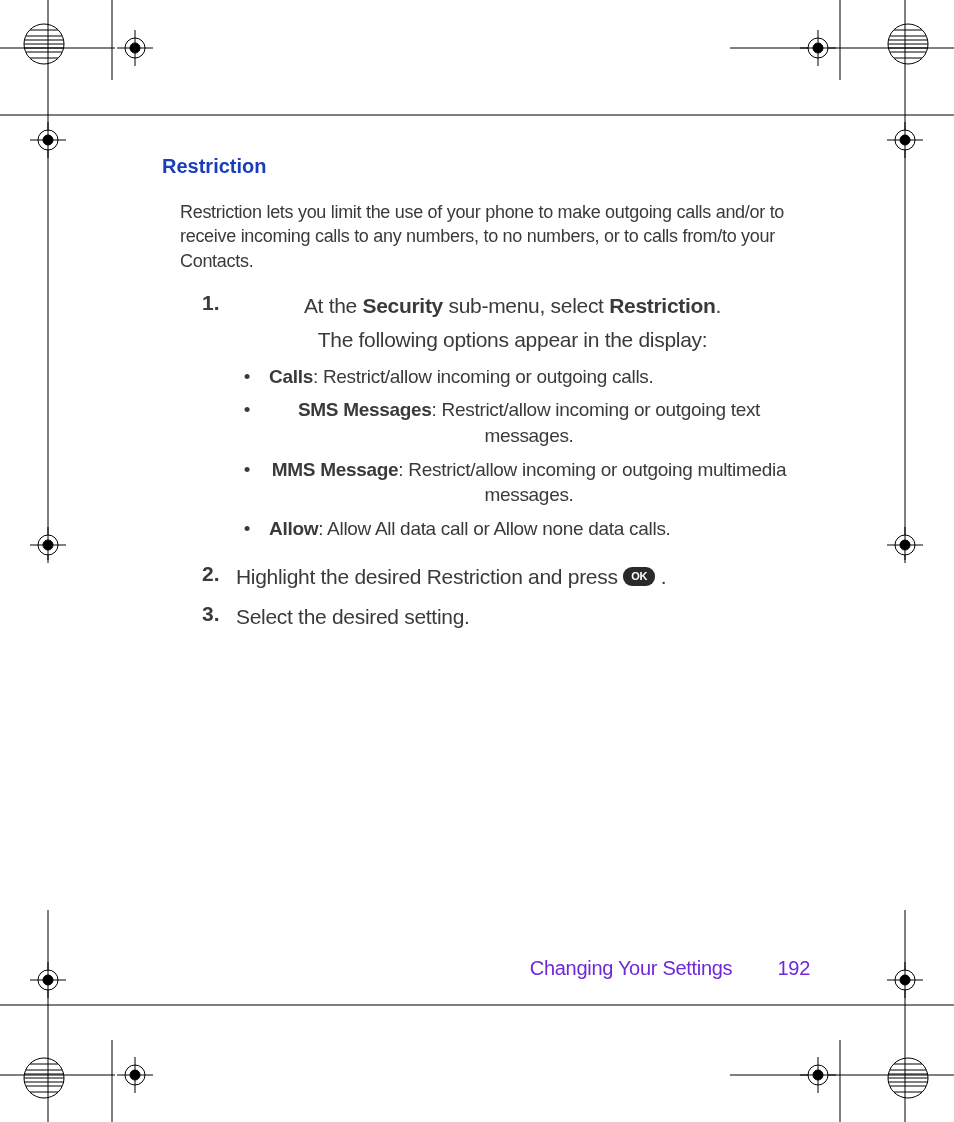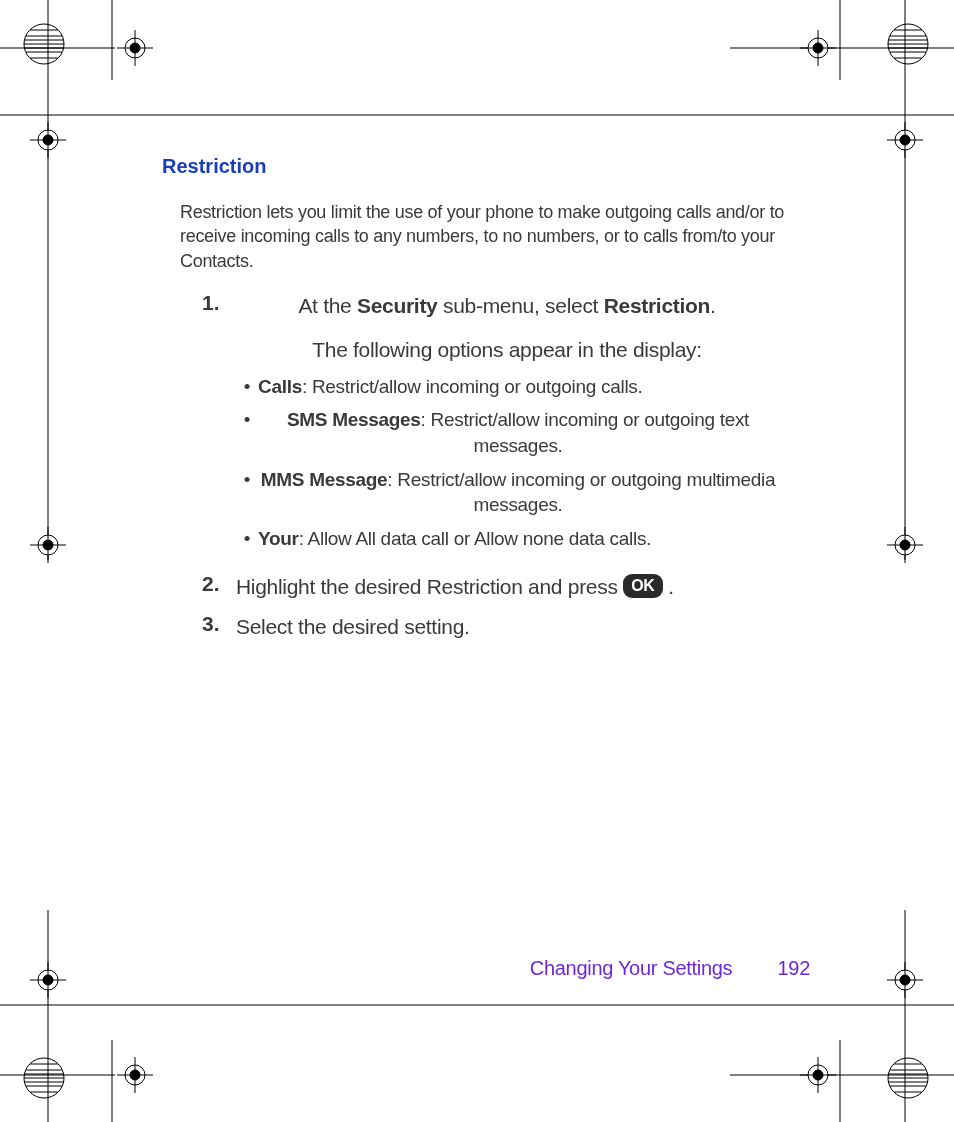--- a/index.html
+++ b/index.html
@@ -49,45 +49,46 @@
     width: 34px;
     flex-shrink: 0;
   }
   .step-body {
     font-size: 21px;
     line-height: 1.45;
     letter-spacing: -0.3px;
     text-align: center;
   }
   .step-body .subline {
-    margin-top: 14px;
+    margin-top: 4px;
   }
   .bullets {
     margin: 8px 0 10px 0;
   }
   .bullet {
     display: flex;
     font-size: 19px;
     line-height: 1.35;
     margin-bottom: 8px;
     letter-spacing: -0.3px;
   }
   .bullet-mark {
     width: 22px;
     flex-shrink: 0;
   }
   .bullet-body {
     max-width: 520px;
+    margin-left: 11px;
   }
   .bold { font-weight: bold; }
   .ok-btn {
     display: inline-block;
     background: #2a2a2a;
     color: #fff;
-    font-size: 16px;
+    font-size: 11px;
     font-weight: bold;
     border-radius: 9px;
     padding: 4px 8px;
     vertical-align: middle;
     line-height: 1;
     position: relative;
     top: -2px;
   }
   .footer {
     position: absolute;
@@ -261,21 +262,21 @@
             <div class="bullet">
               <div class="bullet-mark">•</div>
               <div class="bullet-body"><span class="bold">SMS Messages</span><span>: Restrict/allow incoming or outgoing text messages.</span></div>
             </div>
             <div class="bullet">
               <div class="bullet-mark">•</div>
               <div class="bullet-body"><span class="bold">MMS Message</span><span>: Restrict/allow incoming or outgoing multimedia messages.</span></div>
             </div>
             <div class="bullet">
               <div class="bullet-mark">•</div>
-              <div class="bullet-body"><span class="bold">Your</span><span>: Allow All data call or Allow none data calls.</span></div>
+              <div class="bullet-body"><span class="bold">Allow</span><span>: Allow All data call or Allow none data calls.</span></div>
             </div>
           </div>
         </div>
       </div>
 
       <div class="step">
         <div class="step-num">2.</div>
         <div class="step-body">
           <span>Highlight the desired Restriction and press </span>
           <span class="ok-btn">OK</span>

